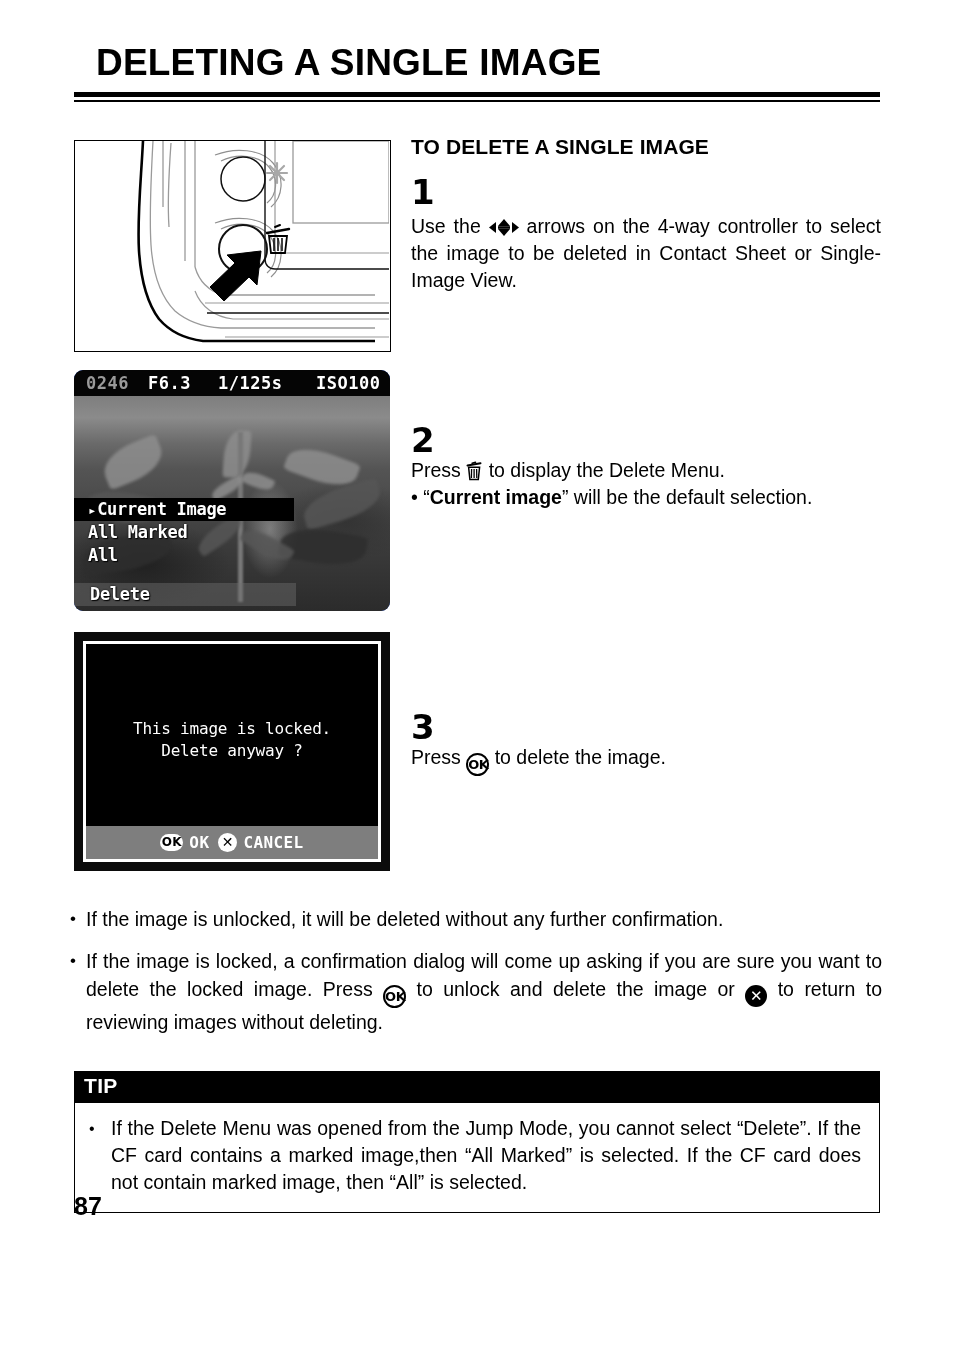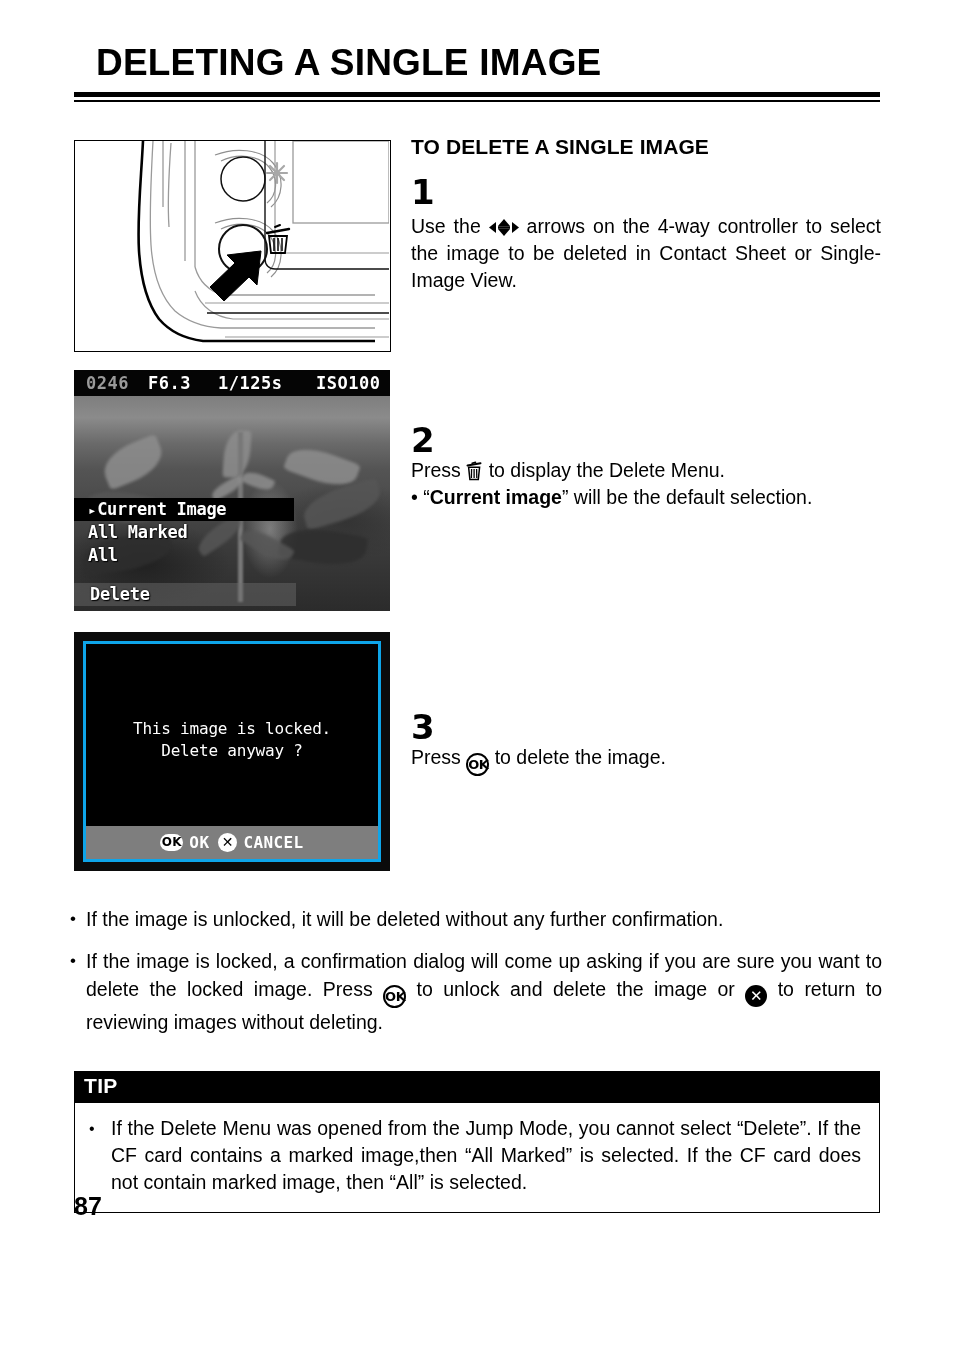--- a/index.html
+++ b/index.html
@@ -61,20 +61,21 @@
     background: #fff;
   }
 
   
   #panel-lcd {
     left: 74px;
     top: 370px;
     width: 316px;
     height: 241px;
     background: #1d4ed8;
+    border-radius: 9px;
   }
   .lcd-info {
     position: absolute;
     left: 0; top: 0;
     width: 100%;
     height: 26px;
     background: #050505;
     color: #ffffff;
     font-family: "DejaVu Sans Mono", monospace;
     font-size: 17px;
@@ -162,21 +163,21 @@
     width: 316px;
     height: 239px;
     background: #0b0b0b;
     padding: 9px;
   }
   .dialog-inner {
     position: relative;
     width: 100%;
     height: 100%;
     box-sizing: border-box;
-    border: 3px solid #0ea5e9;
+    border: 3px solid #ffffff;
     background: #000000;
     padding-left: 36px;
   }
   .dialog-msg {
     position: absolute;
     left: 0;
     top: 74px;
     width: 100%;
     text-align: center;
     color: #ffffff;

